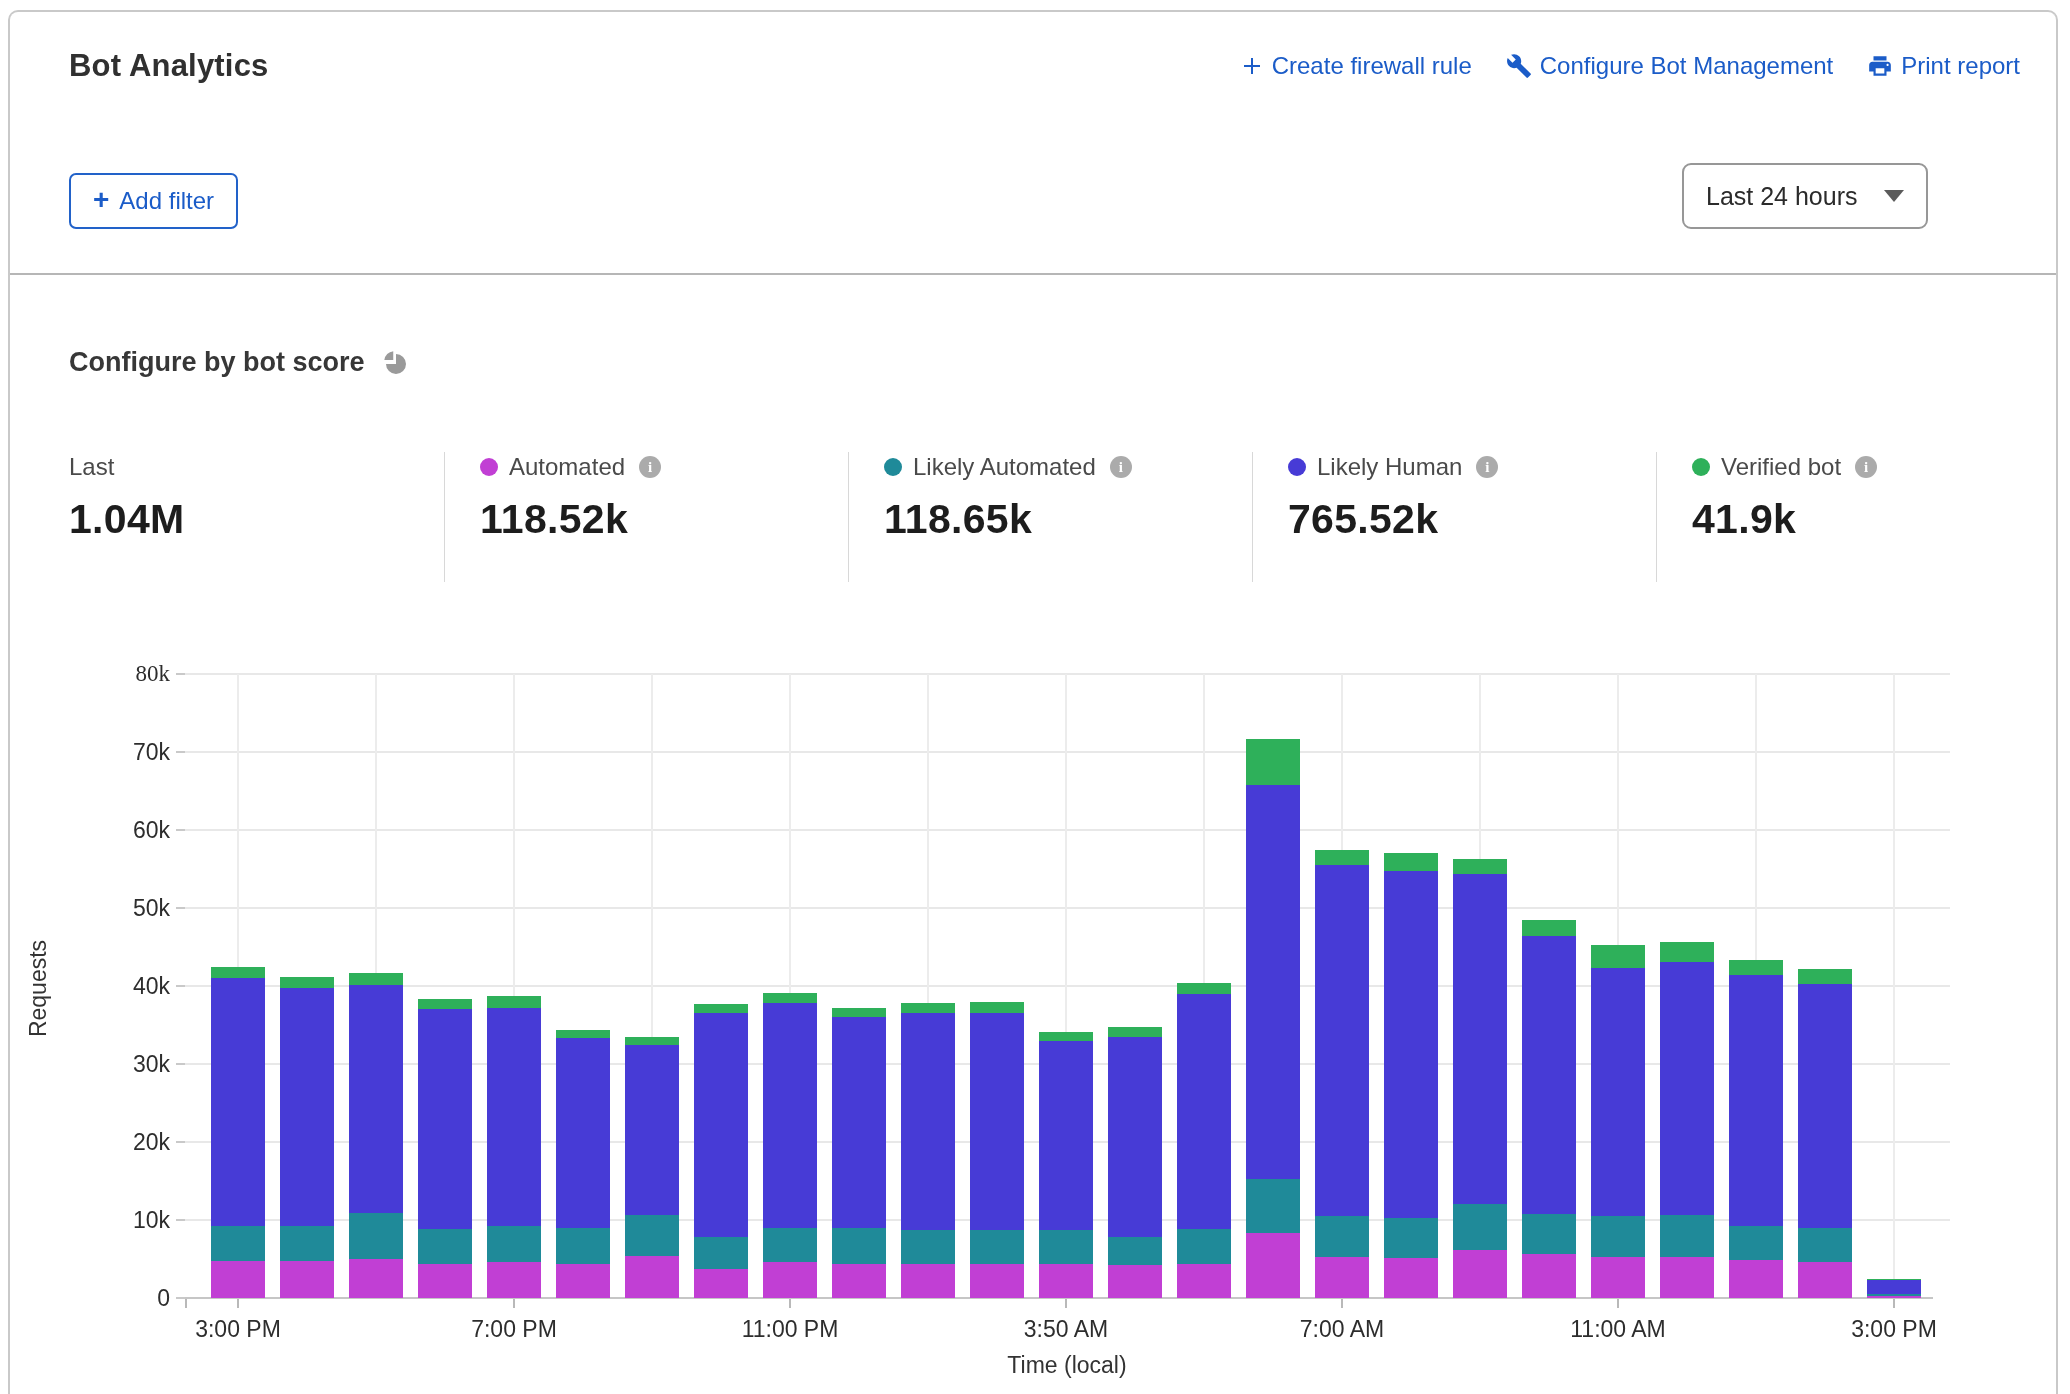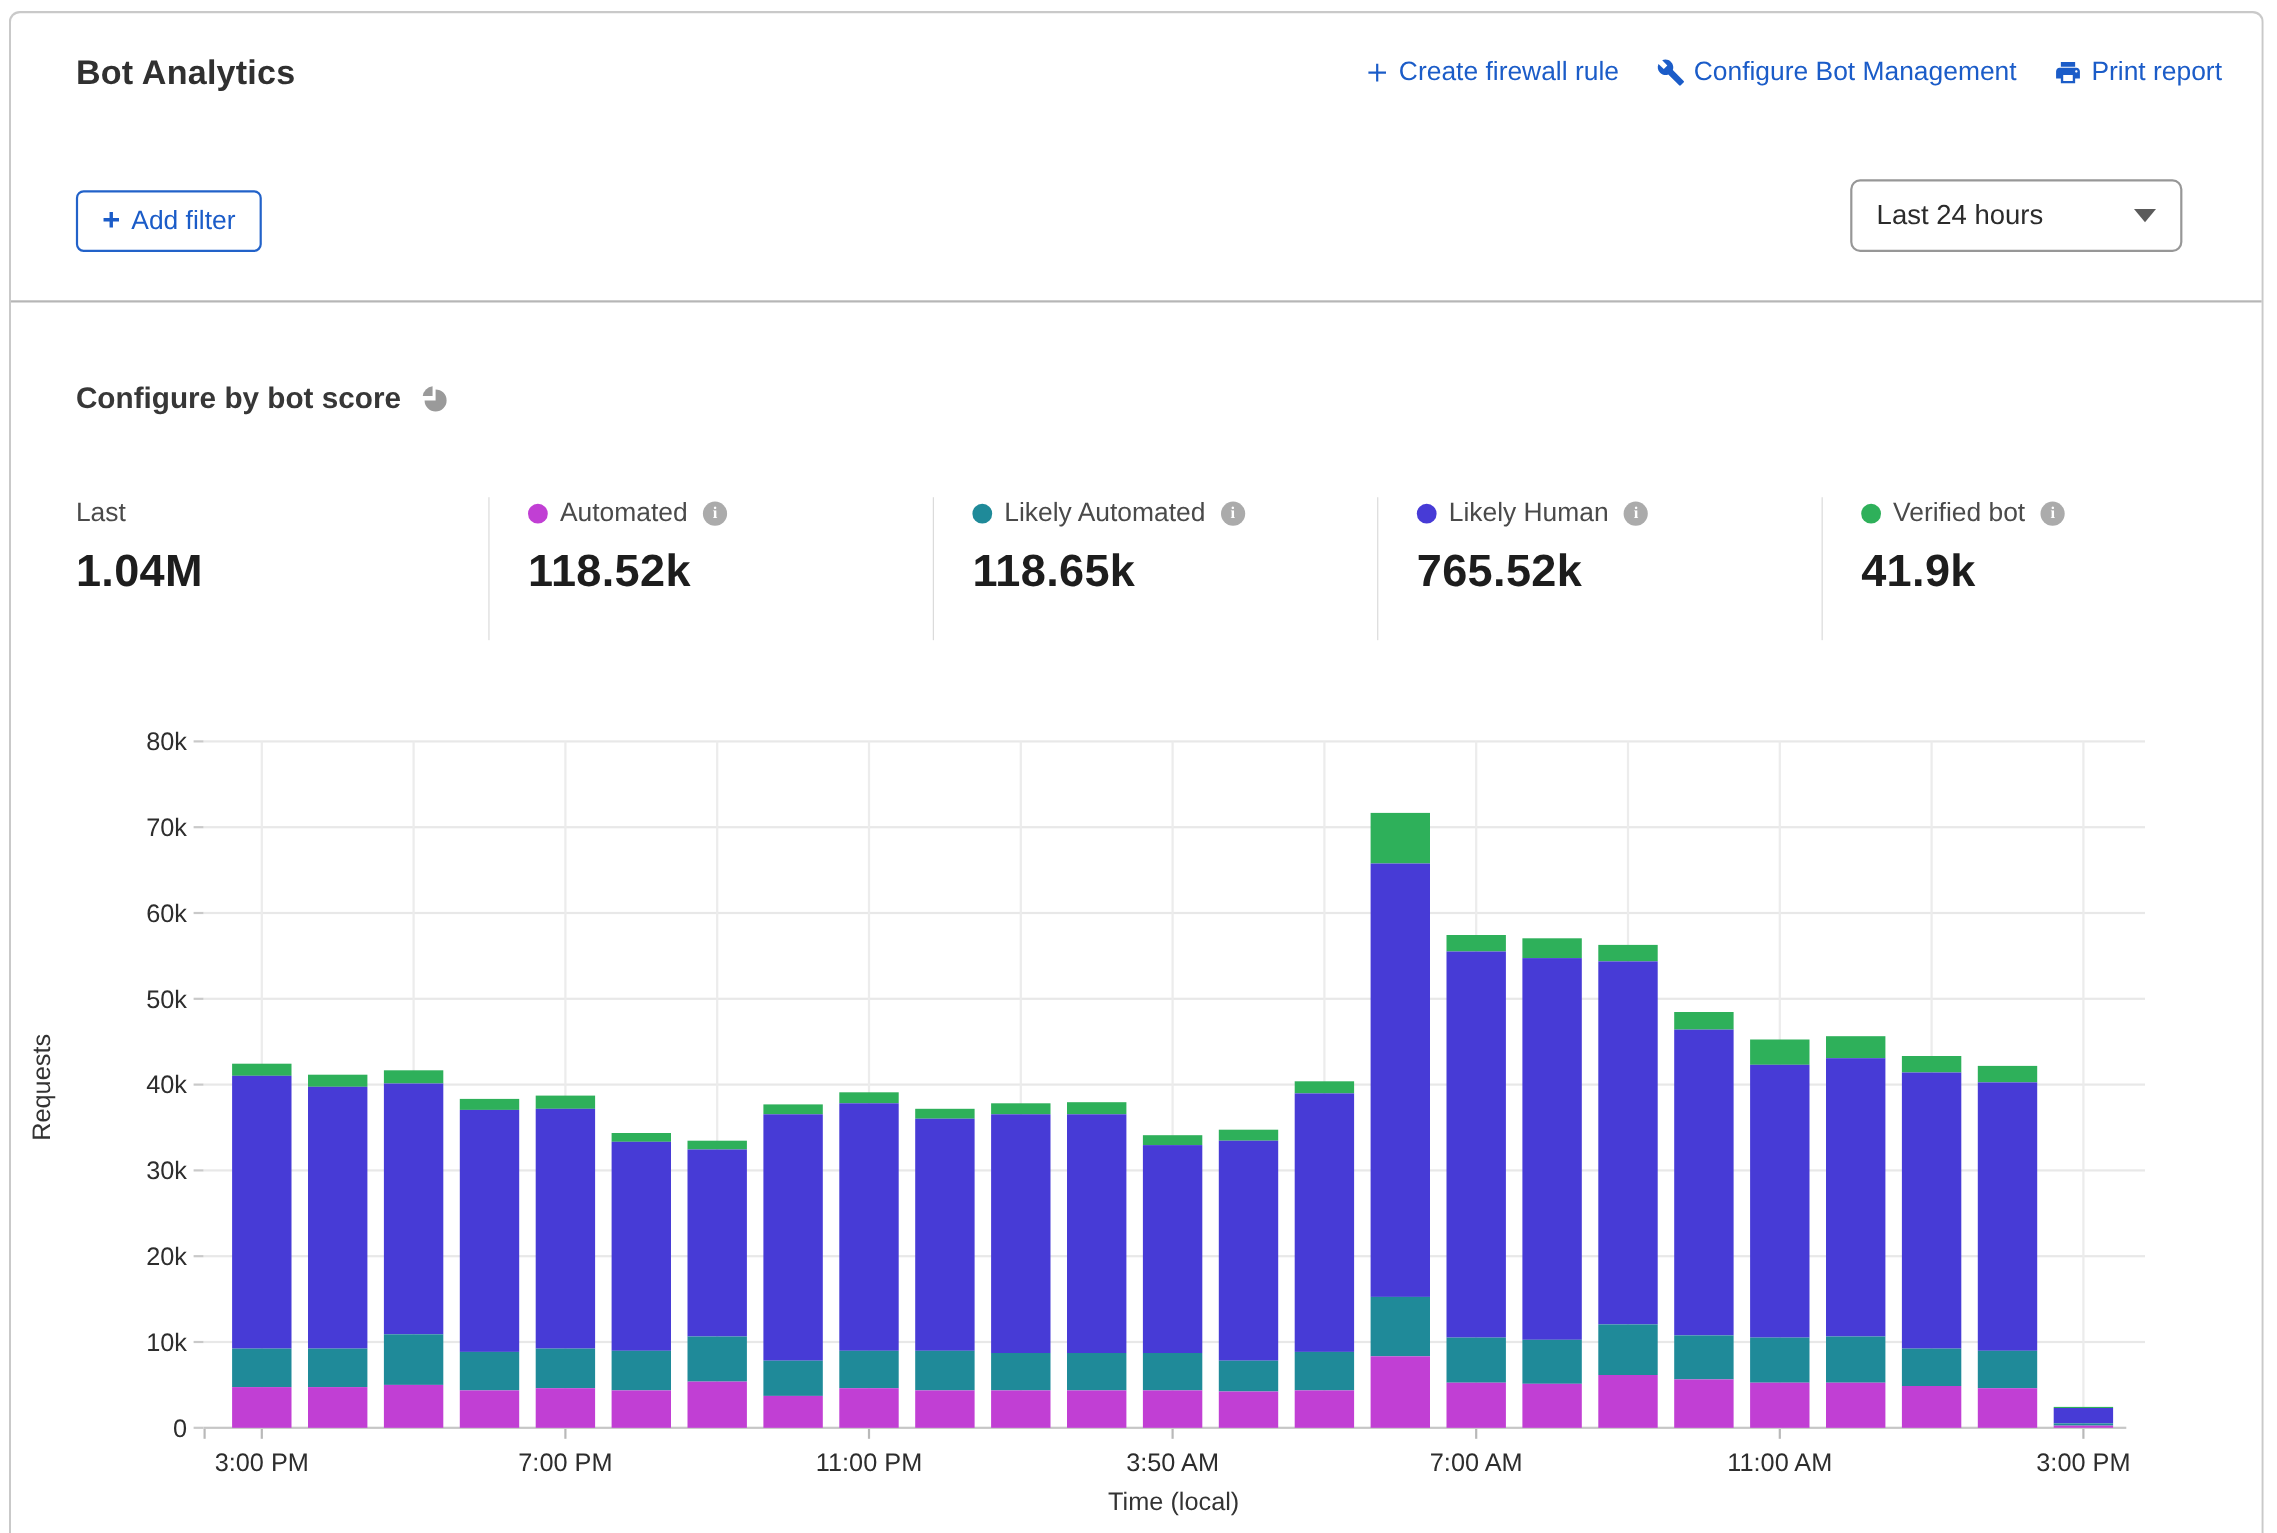--- a/index.html
+++ b/index.html
@@ -16,21 +16,21 @@
   .page-title{position:absolute;left:69px;top:48px;font-size:31px;font-weight:bold;color:#303030;letter-spacing:.2px;}
   .actions{position:absolute;right:50px;top:52px;display:flex;align-items:center;gap:34px;}
   .action-link{display:flex;align-items:center;gap:8px;color:#1b5cc8;font-size:24px;cursor:pointer;}
   .action-link svg{display:block;}
 
   .add-filter-btn{position:absolute;left:69px;top:173px;height:56px;padding:0 22px;
       display:flex;align-items:center;gap:10px;border:2px solid #2262c9;border-radius:7px;
       color:#1b5cc8;font-size:24px;background:#fff;cursor:pointer;}
   .plus-glyph{font-size:28px;line-height:1;font-weight:bold;margin-top:-2px;}
 
-  .time-select{position:absolute;left:1682px;top:163px;width:302px;height:66px;
+  .time-select{position:absolute;left:1682px;top:163px;width:246px;height:66px;
       border:2px solid #979797;border-radius:9px;background:#fff;display:flex;align-items:center;
       padding:0 22px;font-size:25px;color:#2b2b2b;cursor:pointer;}
   .chevron-down{margin-left:auto;width:0;height:0;border-left:10px solid transparent;
       border-right:10px solid transparent;border-top:12px solid #5b5b5b;}
 
   .header-divider{position:absolute;left:0px;top:273px;width:2046px;height:2px;background:#b6b6b6;}
 
   
   .section-title{position:absolute;left:69px;top:346px;font-size:27px;font-weight:bold;color:#373737;display:flex;align-items:center;gap:16px;}
   .section-title svg{display:block;margin-top:3px;}
@@ -182,21 +182,21 @@
       <div class="y-tick" style="left: 176px; top: 907px;"></div>
       <div class="y-tick-label" style="left: 90px; top: 895px;">50k</div>
       <div class="gridline-h" style="left: 185px; top: 829px; width: 1765px;"></div>
       <div class="y-tick" style="left: 176px; top: 829px;"></div>
       <div class="y-tick-label" style="left: 90px; top: 817px;">60k</div>
       <div class="gridline-h" style="left: 185px; top: 751px; width: 1765px;"></div>
       <div class="y-tick" style="left: 176px; top: 751px;"></div>
       <div class="y-tick-label" style="left: 90px; top: 739px;">70k</div>
       <div class="gridline-h" style="left: 185px; top: 673px; width: 1765px;"></div>
       <div class="y-tick" style="left: 176px; top: 673px;"></div>
-      <div class="y-tick-label" style="left: 90px; top: 661px;">80k</div>
+      <div class="y-tick-label" style="left: 90px; top: 661px; font-family: Liberation Serif, serif;">80k</div>
       <div class="gridline-v" style="left: 237px; top: 674px; height: 624px;"></div>
       <div class="gridline-v" style="left: 375px; top: 674px; height: 624px;"></div>
       <div class="gridline-v" style="left: 513px; top: 674px; height: 624px;"></div>
       <div class="gridline-v" style="left: 651px; top: 674px; height: 624px;"></div>
       <div class="gridline-v" style="left: 789px; top: 674px; height: 624px;"></div>
       <div class="gridline-v" style="left: 927px; top: 674px; height: 624px;"></div>
       <div class="gridline-v" style="left: 1065px; top: 674px; height: 624px;"></div>
       <div class="gridline-v" style="left: 1203px; top: 674px; height: 624px;"></div>
       <div class="gridline-v" style="left: 1341px; top: 674px; height: 624px;"></div>
       <div class="gridline-v" style="left: 1479px; top: 674px; height: 624px;"></div>

